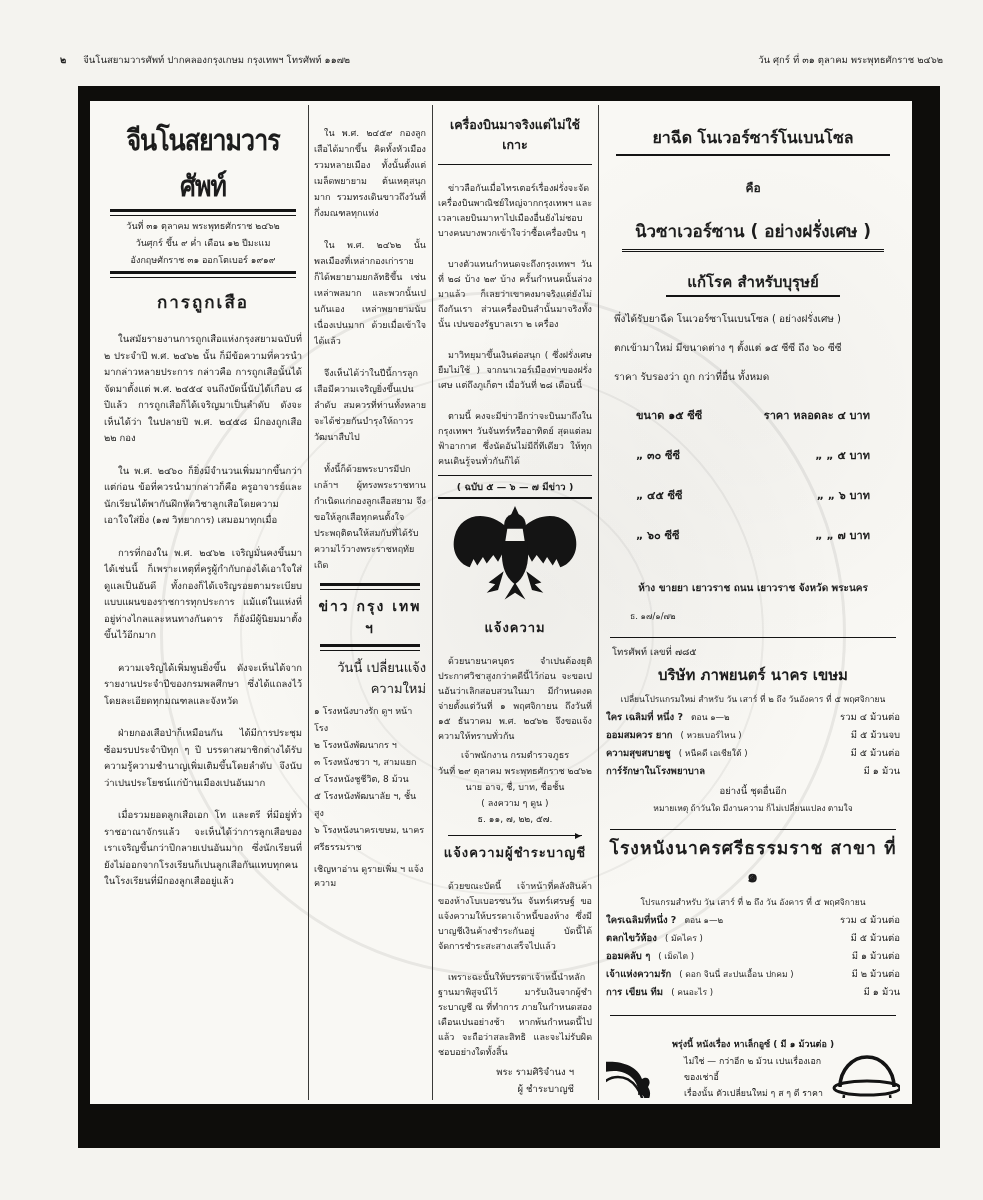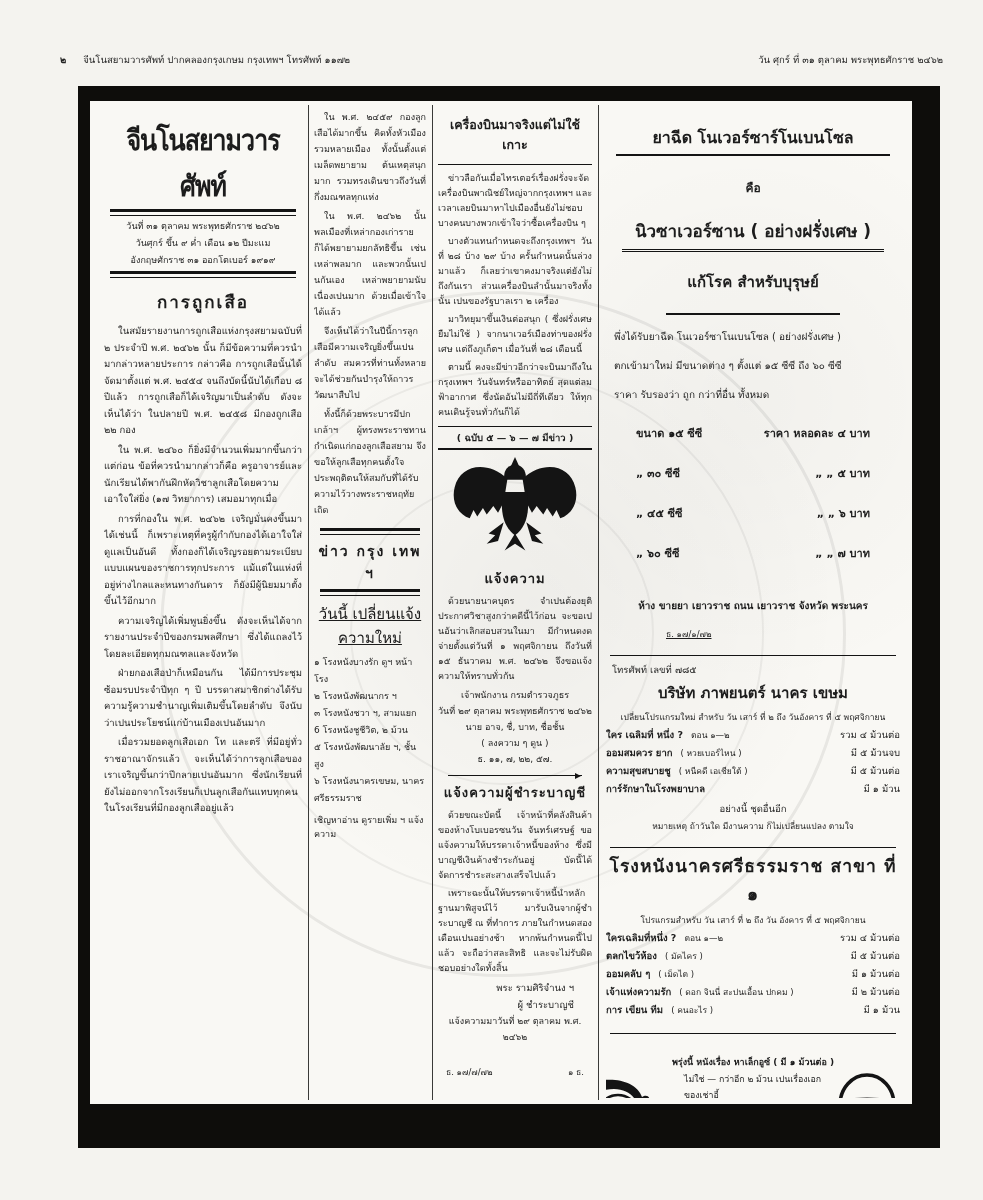--- a/index.html
+++ b/index.html
@@ -35,59 +35,59 @@
   .col3{left:348px;width:154px;}
   .col4{left:516px;width:294px;}
   .vrule{position:absolute;top:4px;bottom:4px;width:1px;background:#3a3a38;}
   .vr1{left:218px;} .vr2{left:342px;} .vr3{left:508px;}
   
   .masthead-title{font-size:25px;font-weight:bold;text-align:center;letter-spacing:-1px;margin:14px 0 6px;transform:scaleY(1.15);}
   .rule-double{border-top:3px solid #141414;border-bottom:1px solid #141414;height:3px;margin:2px 6px;}
   .dateline{font-size:9px;text-align:center;line-height:17px;}
   
   .art-head{font-size:17px;font-weight:bold;text-align:center;margin:10px 0 8px;letter-spacing:2px;}
-  .para{font-size:9.5px;line-height:16.5px;text-align:justify;text-indent:14px;margin:0 0 3px;}
+  .para{font-size:9.5px;line-height:16.5px;text-align:justify;text-indent:14px;margin:16px 0 3px;}
   .col2 .para{font-size:9px;line-height:16px;text-indent:10px;}
   .col3 .para{font-size:9px;line-height:15px;text-indent:10px;}
   
   .newsbox{margin-top:10px;}
   .news-title{font-size:14px;font-weight:bold;text-align:center;letter-spacing:2px;padding:3px 0;}
-  .news-intro{font-size:15px;text-align:center;margin:6px 0 4px;text-decoration:underline;}
+  .news-intro{font-size:13px;text-align:right;margin:6px 0 4px;}
   .news-item{font-size:9px;line-height:17px;}
   .news-footer{font-size:9px;margin-top:6px;}
   
   .headline{font-size:12.5px;font-weight:bold;text-align:center;margin:6px 0 6px;border-bottom:1px solid #141414;padding-bottom:9px;}
   .photo-note{font-size:9.5px;font-weight:bold;text-align:center;margin:6px 0;border-top:1px solid #141414;border-bottom:2px solid #141414;padding:3px 0;}
   .garuda-wrap{text-align:center;margin:6px 0 2px;}
   .notice-head{font-size:13px;font-weight:bold;text-align:center;margin:4px 0 5px;letter-spacing:1px;}
   .sigline{font-size:9px;text-align:center;line-height:16px;}
   .arrow-rule{border-top:1px solid #141414;margin:8px 10px 6px;position:relative;}
   .arrow-rule:after{content:"";position:absolute;right:-2px;top:-3px;border:3px solid transparent;border-left:6px solid #141414;}
   .sig-right{font-size:9.5px;text-align:right;padding-right:18px;line-height:17px;}
   .ref-row{font-size:8.5px;display:flex;justify-content:space-between;padding:0 8px;margin-top:20px;}
   
   .ad-title{font-size:16px;font-weight:bold;text-align:center;margin:16px 10px 0;padding-bottom:4px;border-bottom:2px solid #141414;}
   .ad-kue{font-size:12px;font-weight:bold;text-align:center;margin:22px 0 0;}
   .ad-name{font-size:17px;font-weight:bold;text-align:center;margin:20px 16px 0;padding-bottom:5px;border-bottom:3px double #141414;}
-  .ad-claim{font-size:15px;font-weight:bold;text-align:center;margin:18px 60px 0;padding-bottom:19px;border-bottom:2px solid #141414;}
+  .ad-claim{font-size:15px;font-weight:bold;text-align:center;margin:18px 60px 0;padding-bottom:1px;border-bottom:2px solid #141414;}
   .ad-line{font-size:10px;margin:14px 8px 0;}
   .price-row{display:flex;font-size:11px;font-weight:bold;margin:22px 30px 0;justify-content:space-between;}
   .ad-address{font-size:10px;font-weight:bold;text-align:center;margin:36px 0 0;}
-  .ad-ref{font-size:8.5px;margin:14px 0 0 60px;text-decoration:underline;}
+  .ad-ref{font-size:8.5px;margin:14px 0 0 24px;}
   .hrule{border-top:1.5px solid #141414;margin:14px 4px 0;}
   .phone{font-size:9.5px;margin:6px 0 0 6px;}
   .cin-title{font-size:15px;font-weight:bold;text-align:center;margin:4px 0 0;}
   .cin-title.big{font-size:17.5px;letter-spacing:1px;}
   .cin-program{font-size:8.5px;text-align:center;margin:5px 0 2px;}
   .movie-row{display:flex;font-size:9.5px;line-height:17px;align-items:baseline;}
   .movie-row-title{font-weight:bold;white-space:nowrap;}
   .movie-row-note{flex:1;font-size:8.5px;padding-left:8px;white-space:nowrap;overflow:hidden;}
   .movie-row-reels{white-space:nowrap;padding-left:6px;}
   .cin-more{font-size:9.5px;text-align:center;margin:4px 0 0;}
-  .cin-note{font-size:8.5px;text-align:center;margin:3px 0 0;}
+  .cin-note{font-size:8.5px;text-align:center;margin:3px 0 0;font-family:Liberation Serif, serif;}
   .teaser{font-size:9px;text-align:center;margin:21px 0 2px;font-weight:bold;}
   .tail-wrap{position:relative;margin-top:2px;min-height:130px;}
   .tail-lines{margin:0 72px 0 78px;}
   .tail-line{font-size:8.8px;line-height:16px;}
   .face{position:absolute;}
   .face-left{left:-14px;top:6px;}
   .face-right{right:-6px;top:-6px;}
   svg .ink{fill:#141414;} svg .line{fill:none;stroke:#141414;}
 </style>
 </head>
@@ -141,21 +141,21 @@
         </div>
       <div class="newsbox">
         <div class="rule-double"></div>
         <div class="news-title">ข่าว กรุง เทพ ฯ</div>
         <div class="rule-double"></div>
         <div class="news-intro">วันนี้ เปลี่ยนแจ้งความใหม่</div>
         <div>
             <div class="news-item">๑ โรงหนังบางรัก ดูฯ หน้าโรง</div>
             <div class="news-item">๒ โรงหนังพัฒนากร ฯ</div>
             <div class="news-item">๓ โรงหนังชวา ฯ, สามแยก</div>
-            <div class="news-item">6 โรงหนังชูชีวิต, ๒ ม้วน</div>
+            <div class="news-item">๔ โรงหนังชูชีวิต, 8 ม้วน</div>
             <div class="news-item">๕ โรงหนังพัฒนาลัย ฯ, ชั้นสูง</div>
             <div class="news-item">๖ โรงหนังนาครเขษม, นาครศรีธรรมราช</div>
           </div>
         <div class="news-footer">เชิญหาอ่าน ดูรายเพิ่ม ฯ แจ้งความ</div>
       </div>
     </div>
 
     <div class="col col3">
       <div class="headline">เครื่องบินมาจริงแต่ไม่ใช้เกาะ</div>
       <div>

